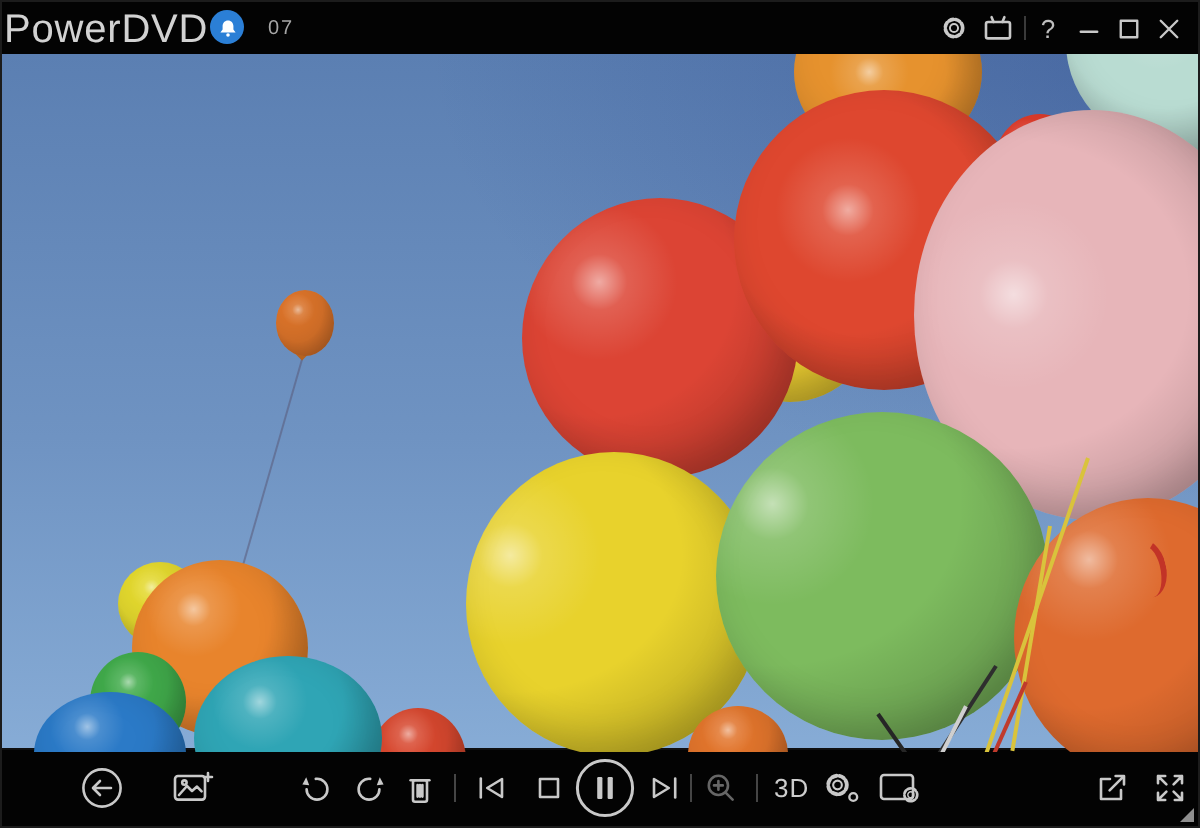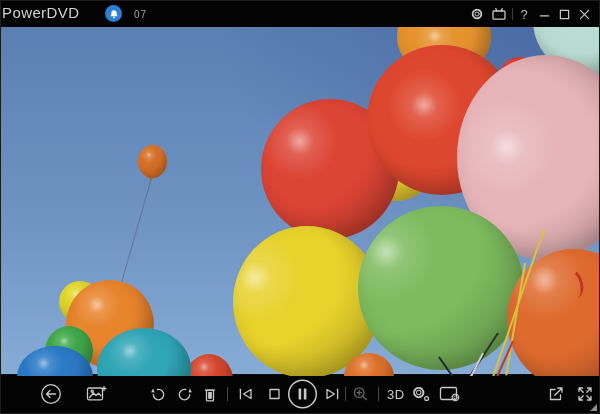--- a/index.html
+++ b/index.html
@@ -4,21 +4,21 @@
 <style>
   html,body{margin:0;padding:0;background:#333;}
   *{box-sizing:border-box;}
   #window{
     position:relative;width:600px;height:414px;background:#000;
     font-family:"Liberation Sans",sans-serif;overflow:hidden;
     border:1px solid #1c1c1c;
   }
   
   #titlebar{position:absolute;top:0;left:0;width:100%;height:26px;background:#030303;}
-  .tb-title{position:absolute;left:1px;top:3px;font-size:15px;color:#d2d2d2;letter-spacing:.4px;}
+  .tb-title{position:absolute;left:1px;top:3px;font-size:20px;color:#d2d2d2;letter-spacing:.4px;}
   .badge{position:absolute;left:104px;top:4px;width:17px;height:17px;border-radius:50%;
     display:flex;align-items:center;justify-content:center;}
   .tb-counter{position:absolute;left:133px;top:8px;font-size:10px;color:#a6a6a6;letter-spacing:1px;}
   .tb-btn{position:absolute;top:0;height:26px;display:flex;align-items:center;justify-content:center;cursor:default;}
   .tb-help{font-size:13px;color:#bdbdbd;}
   .tb-sep{position:absolute;left:511px;top:7px;width:1px;height:12px;background:#3a3a3a;}
   
   #viewer{position:absolute;top:26px;left:0;width:600px;height:349px;overflow:hidden;}
   #sky{position:absolute;inset:0;}
   .balloon{position:absolute;border-radius:50%;

